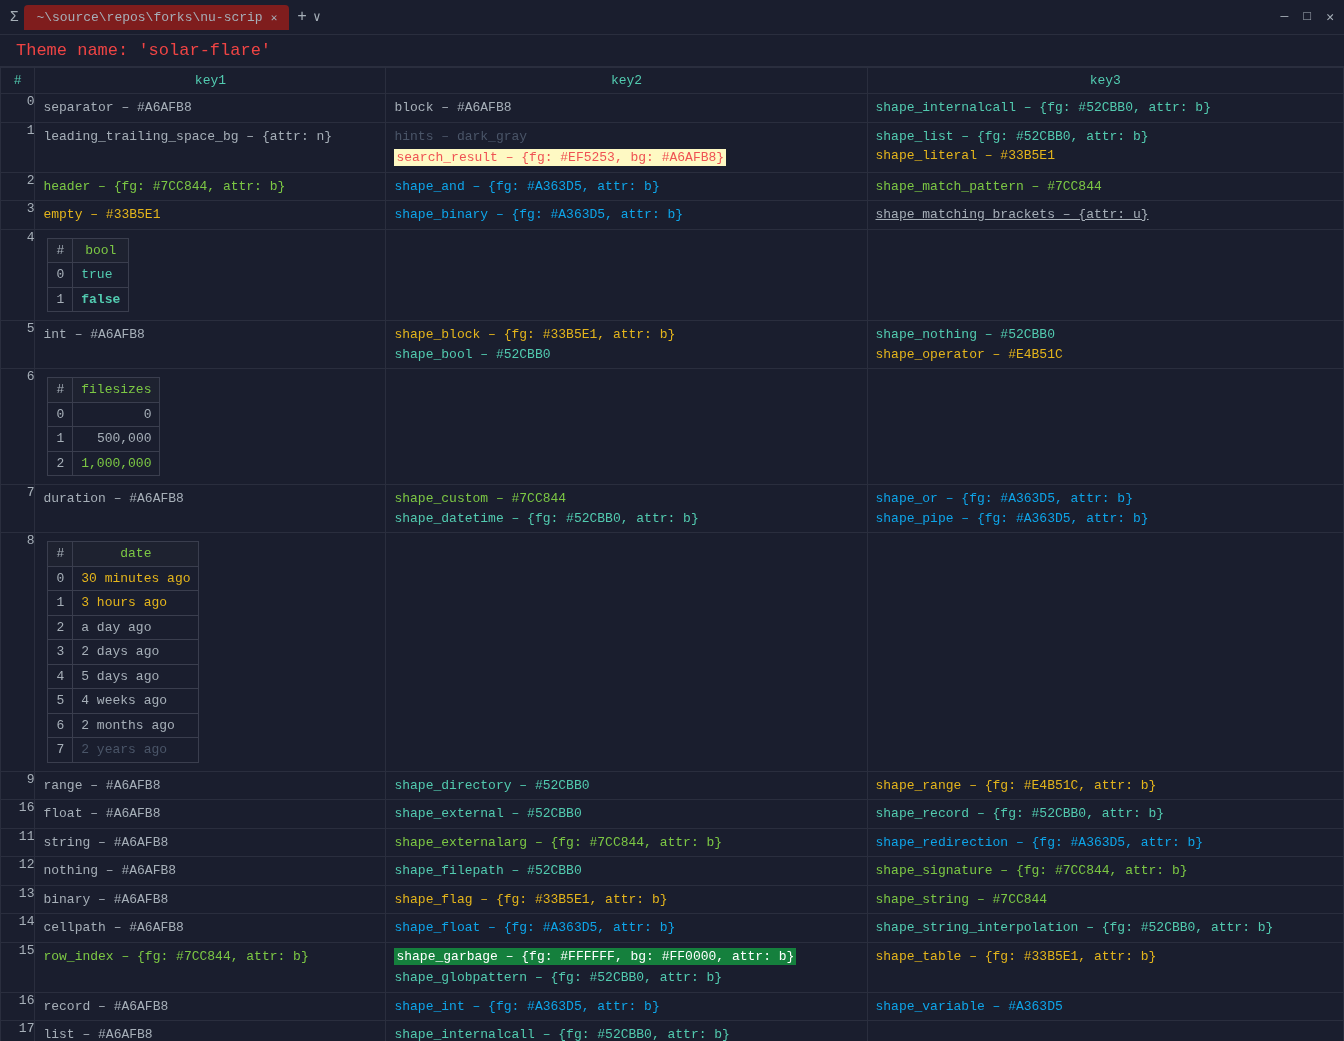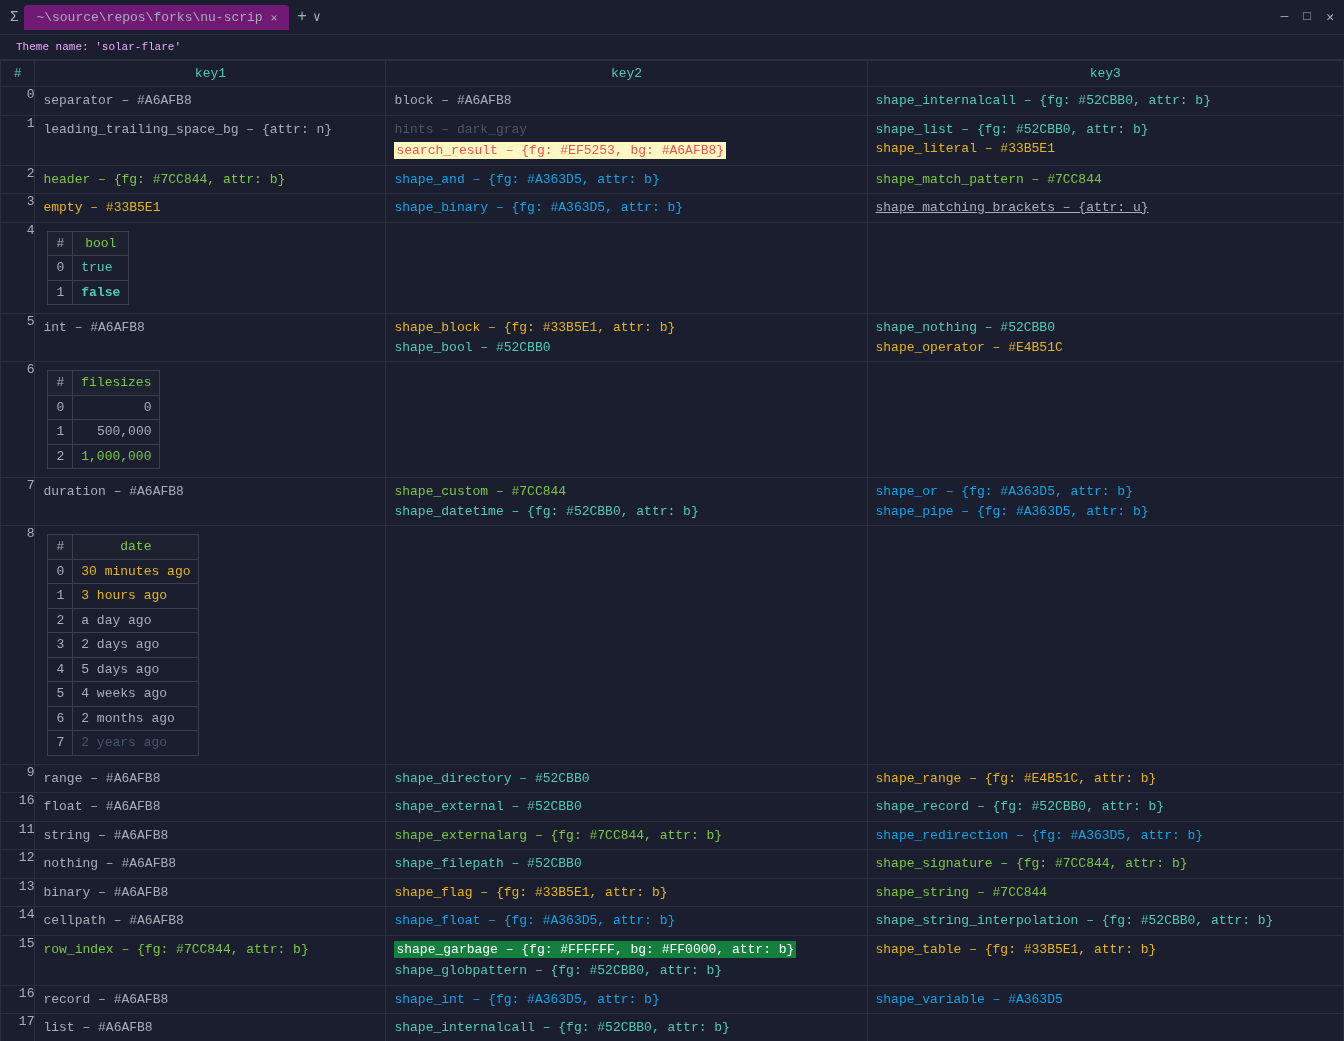--- a/index.html
+++ b/index.html
@@ -14,21 +14,21 @@
     .titlebar {
       background: #1a1e2e;
       border-bottom: 1px solid #2a2e3e;
       height: 35px;
       display: flex;
       align-items: center;
       padding: 0 10px;
       user-select: none;
     }
     .titlebar-tab {
-      background: #701a75;
+      background: #7f1d1d;
       color: #a6afb8;
       padding: 5px 12px;
       border-radius: 4px 4px 0 0;
       font-size: 13px;
       display: flex;
       align-items: center;
       gap: 8px;
     }
     .titlebar-tab .close-btn {
       color: #a6afb8;
@@ -42,22 +42,22 @@
       color: #a6afb8;
       font-size: 13px;
     }
     .titlebar-add {
       color: #a6afb8;
       margin-left: 8px;
       font-size: 16px;
     }
     .theme-line {
       padding: 6px 16px;
-      color: #f0abfc;
-      font-size: 11px;
+      color: #ef4444;
+      font-size: 17px;
       border-bottom: 1px solid #2a2e3e;
     }
     .main-table {
       width: 100%;
       border-collapse: collapse;
     }
     .main-table th {
       background: #1a1e2e;
       color: #52cbb0;
       border: 1px solid #2a2e3e;

